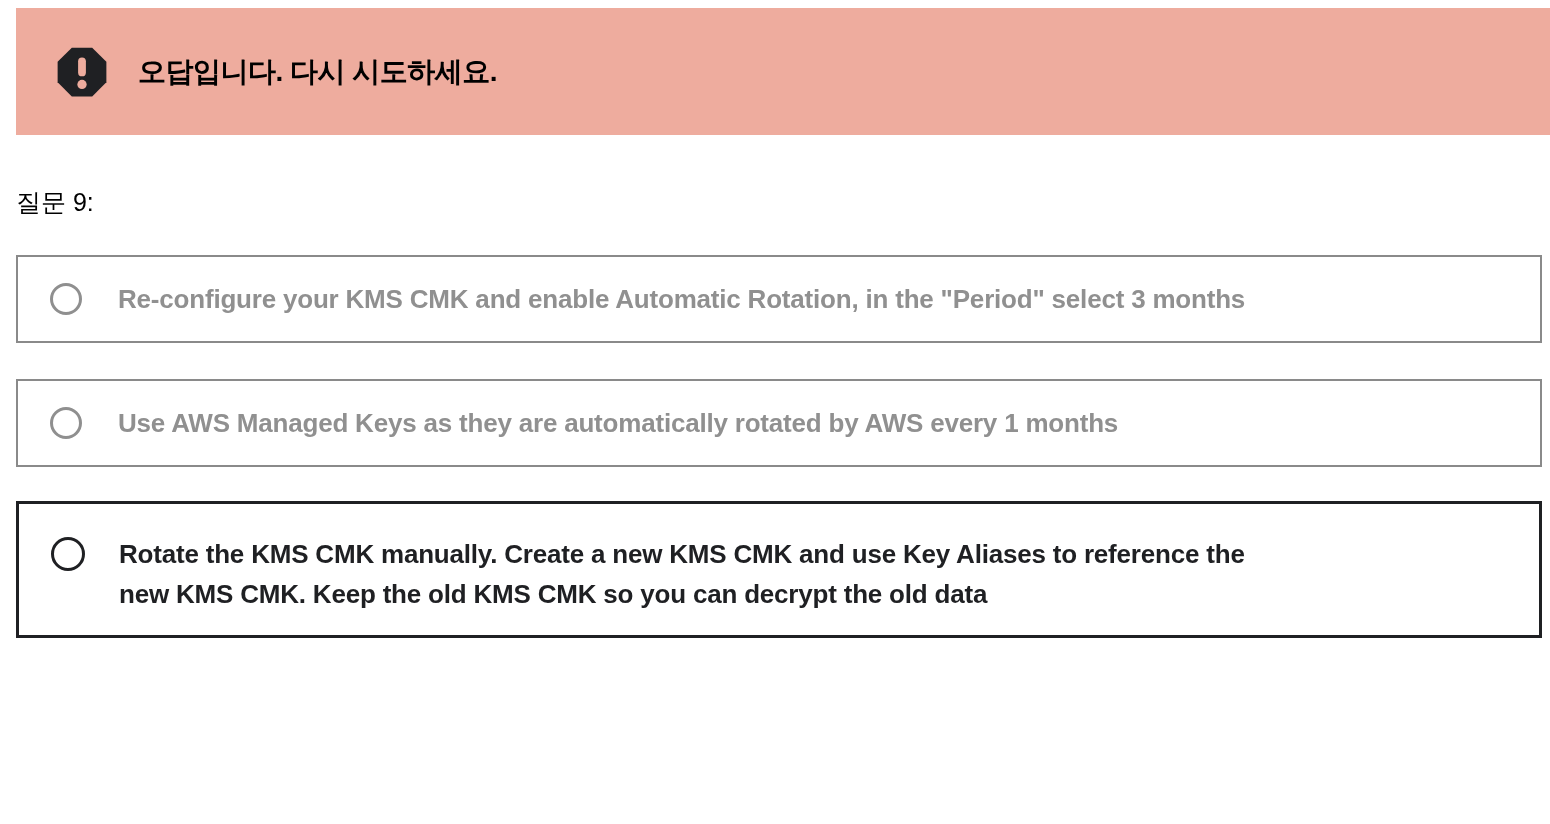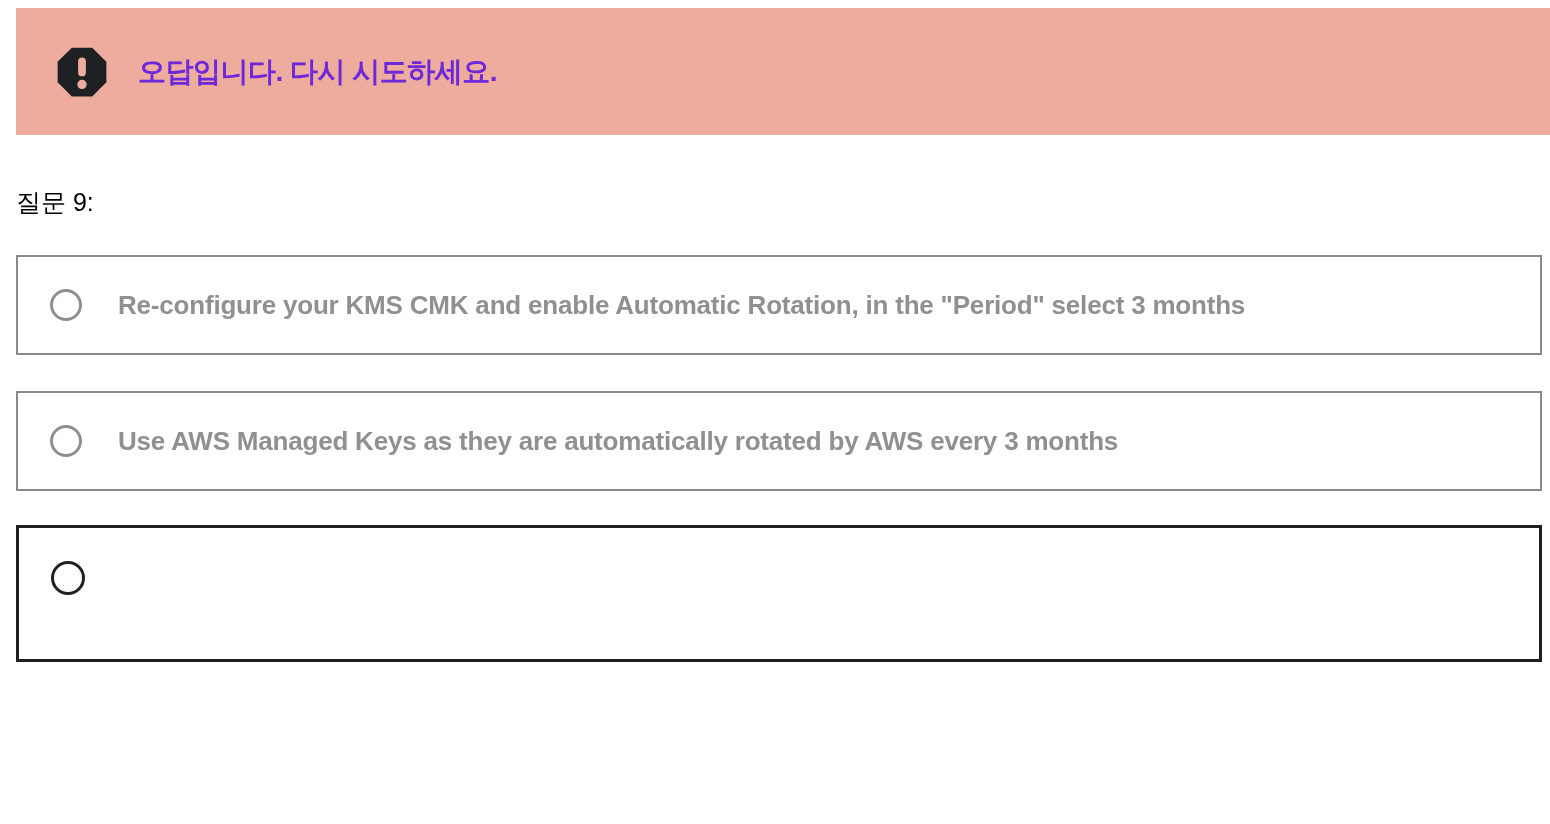--- a/index.html
+++ b/index.html
@@ -17,21 +17,21 @@
     background: #eeac9e;
     display: flex;
     align-items: center;
     padding-left: 40px;
     gap: 30px;
   }
   .alert-icon { flex: none; display: block; }
   .alert-msg {
     font-size: 28px;
     font-weight: 700;
-    color: #6d28d9;
+    color: #000000;
     letter-spacing: -0.5px;
   }
 
   
   .content { margin-left: 16px; margin-right: 8px; }
   .q-label {
     margin-top: 52px;
     font-size: 25px;
     line-height: 30px;
     color: #000000;
@@ -49,21 +49,21 @@
   
   .option {
     background: #ffffff;
     display: flex;
     align-items: center;
     padding: 0 20px 0 32px;
     cursor: pointer;
   }
   .option.disabled {
     border: 2px solid #8a8a8a;
-    height: 100px;
+    height: 88px;
   }
   .option.disabled .radio {
     width: 32px; height: 32px;
     border: 3px solid #8f8f8f;
     border-radius: 50%;
     flex: none;
     margin-right: 36px;
   }
   .option.disabled .option-label {
     color: #909090;
@@ -114,19 +114,21 @@
   <div class="q-label">질문 9:</div>
 
 
   <div class="option disabled first">
     <span class="radio"></span>
     <span class="option-label">Re-configure your KMS CMK and enable Automatic Rotation, in the "Period" select 3 months</span>
   </div>
 
   <div class="option disabled second">
     <span class="radio"></span>
-    <span class="option-label">Use AWS Managed Keys as they are automatically rotated by AWS every 3 months</span>
+    <span class="option-label">Use AWS Managed Keys as they are automatically rotated by AWS every 1 months</span>
   </div>
 
   <div class="option active">
     <span class="radio"></span>
+    <span class="option-label">Rotate the KMS CMK manually. Create a new KMS CMK and use Key Aliases to reference the
+new KMS CMK. Keep the old KMS CMK so you can decrypt the old data</span>
   </div>
 </div>
 
 </body></html>

